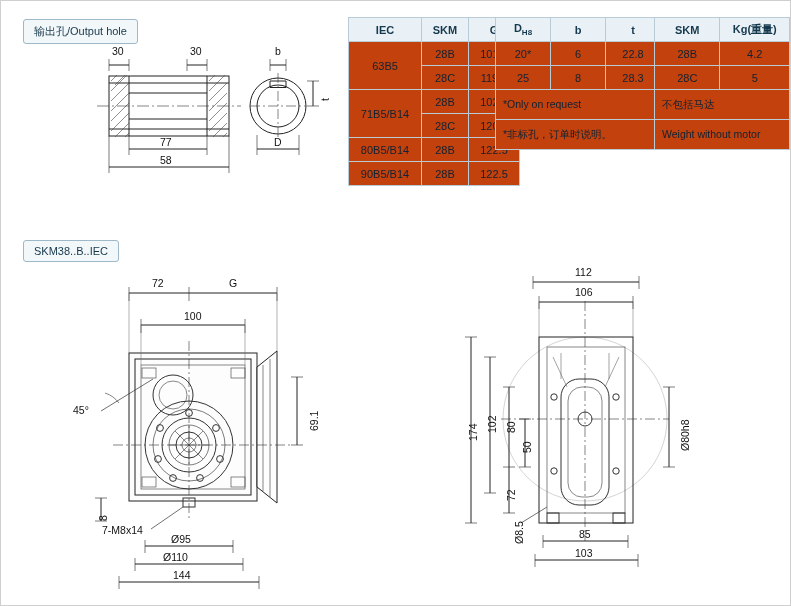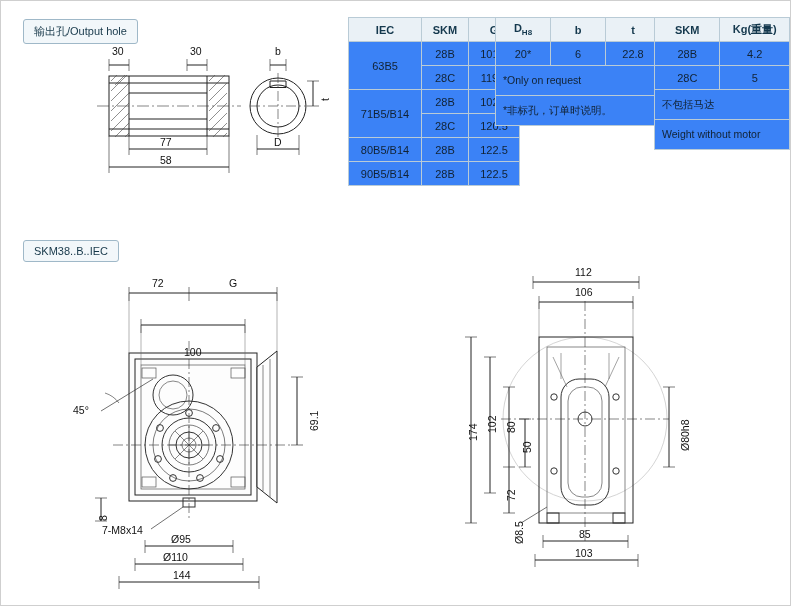--- a/index.html
+++ b/index.html
@@ -35,21 +35,21 @@
   }
   #pill-output { left: 22px; top: 18px; }
   #pill-skm { left: 22px; top: 231px; margin-top: 8px; }
 
   
   table.t {
     position: absolute;
     border-collapse: collapse;
     font-size: 11px;
     color: #123;
-    background: #3b82f6;
+    background: #c2410c;
   }
   table.t td, table.t th {
     border: 1px solid #b9cbd6;
     text-align: center;
     vertical-align: middle;
     padding: 2px 4px;
     font-weight: normal;
     height: 19px;
   }
   table.t thead td, table.t thead th {
@@ -147,20 +147,25 @@
         <td>D<sub style="font-size:8px">H8</sub></td>
         <td>b</td>
         <td>t</td>
       </tr>
     </thead>
     <tbody>
       <tr>
         <td>20*</td>
         <td>6</td>
         <td>22.8</td>
+      </tr>
+      <tr>
+        <td>25</td>
+        <td>8</td>
+        <td>28.3</td>
       </tr>
       <tr>
         <td class="note" colspan="3">*Only on request</td>
       </tr>
       <tr>
         <td class="note" colspan="3">*非标孔，订单时说明。</td>
       </tr>
     </tbody>
   </table>
 
@@ -425,21 +430,21 @@
   <div class="lbl" style="left:111px; top:44px;">30</div>
   <div class="lbl" style="left:189px; top:44px;">30</div>
   <div class="lbl" style="left:159px; top:135px;">77</div>
   <div class="lbl" style="left:159px; top:153px;">58</div>
   <div class="lbl" style="left:274px; top:44px;">b</div>
   <div class="lbl v" style="left:318px; top:100px;">t</div>
   <div class="lbl" style="left:273px; top:135px;">D</div>
 
   <div class="lbl" style="left:151px; top:276px;">72</div>
   <div class="lbl" style="left:228px; top:276px;">G</div>
-  <div class="lbl" style="left:183px; top:309px;margin-top:36px;">100</div>
+  <div class="lbl" style="left:183px; top:309px;">100</div>
   <div class="lbl" style="left:72px; top:403px;">45°</div>
   <div class="lbl v" style="left:307px; top:430px;">69.1</div>
   <div class="lbl v" style="left:96px; top:520px;">8</div>
   <div class="lbl" style="left:101px; top:523px;">7-M8x14</div>
   <div class="lbl" style="left:170px; top:532px;">Ø95</div>
   <div class="lbl" style="left:162px; top:550px;">Ø110</div>
   <div class="lbl" style="left:172px; top:568px;">144</div>
 
   <div class="lbl" style="left:574px; top:265px;">112</div>
   <div class="lbl" style="left:574px; top:285px;">106</div>

